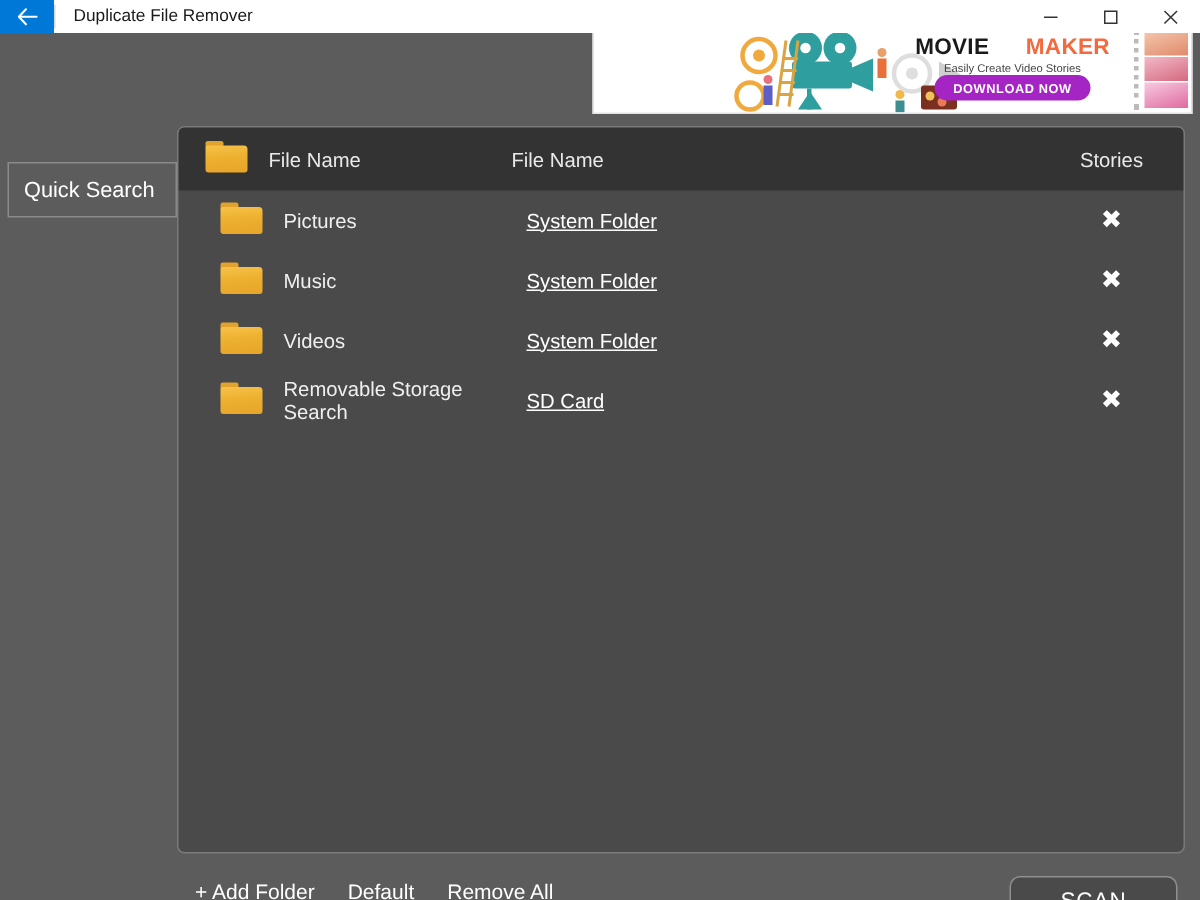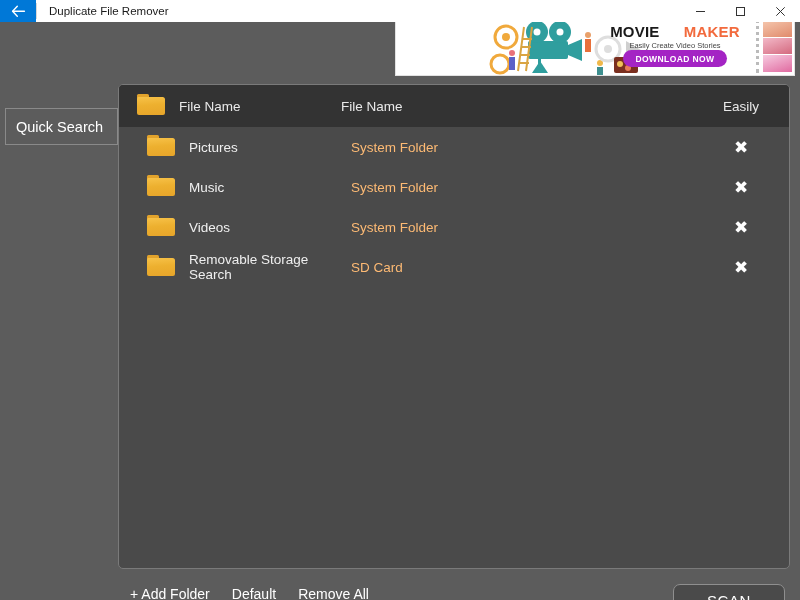--- a/index.html
+++ b/index.html
@@ -211,21 +211,22 @@
   .row {
     display: flex;
     align-items: center;
     height: 40px;
     padding: 0 0 0 28px;
     color: #efefef;
     font-size: 13.5px;
     cursor: default;
   }
   .row .col-path a {
-    color: #fdba74;
+    color: #ffffff;
+    text-decoration: underline;
     cursor: pointer;
   }
   .remove-x {
     font-family: "DejaVu Sans", sans-serif;
     font-size: 17px;
     font-weight: bold;
     color: #ffffff;
     cursor: pointer;
     line-height: 1;
     display: inline-block;
@@ -365,21 +366,21 @@
 <div class="panel">
 
   <div class="table-header">
     <div class="col-icon">
       <span class="folder-ico">
         <span class="tab"></span><span class="body"></span>
       </span>
     </div>
     <div class="col-name">File Name</div>
     <div class="col-path">File Name</div>
-    <div class="col-remove">Easily</div>
+    <div class="col-remove">Stories</div>
   </div>
 
   <div>
 
     <div class="row">
       <div class="col-icon">
         <span class="folder-ico">
           <span class="tab"></span><span class="body"></span>
         </span>
       </div>

